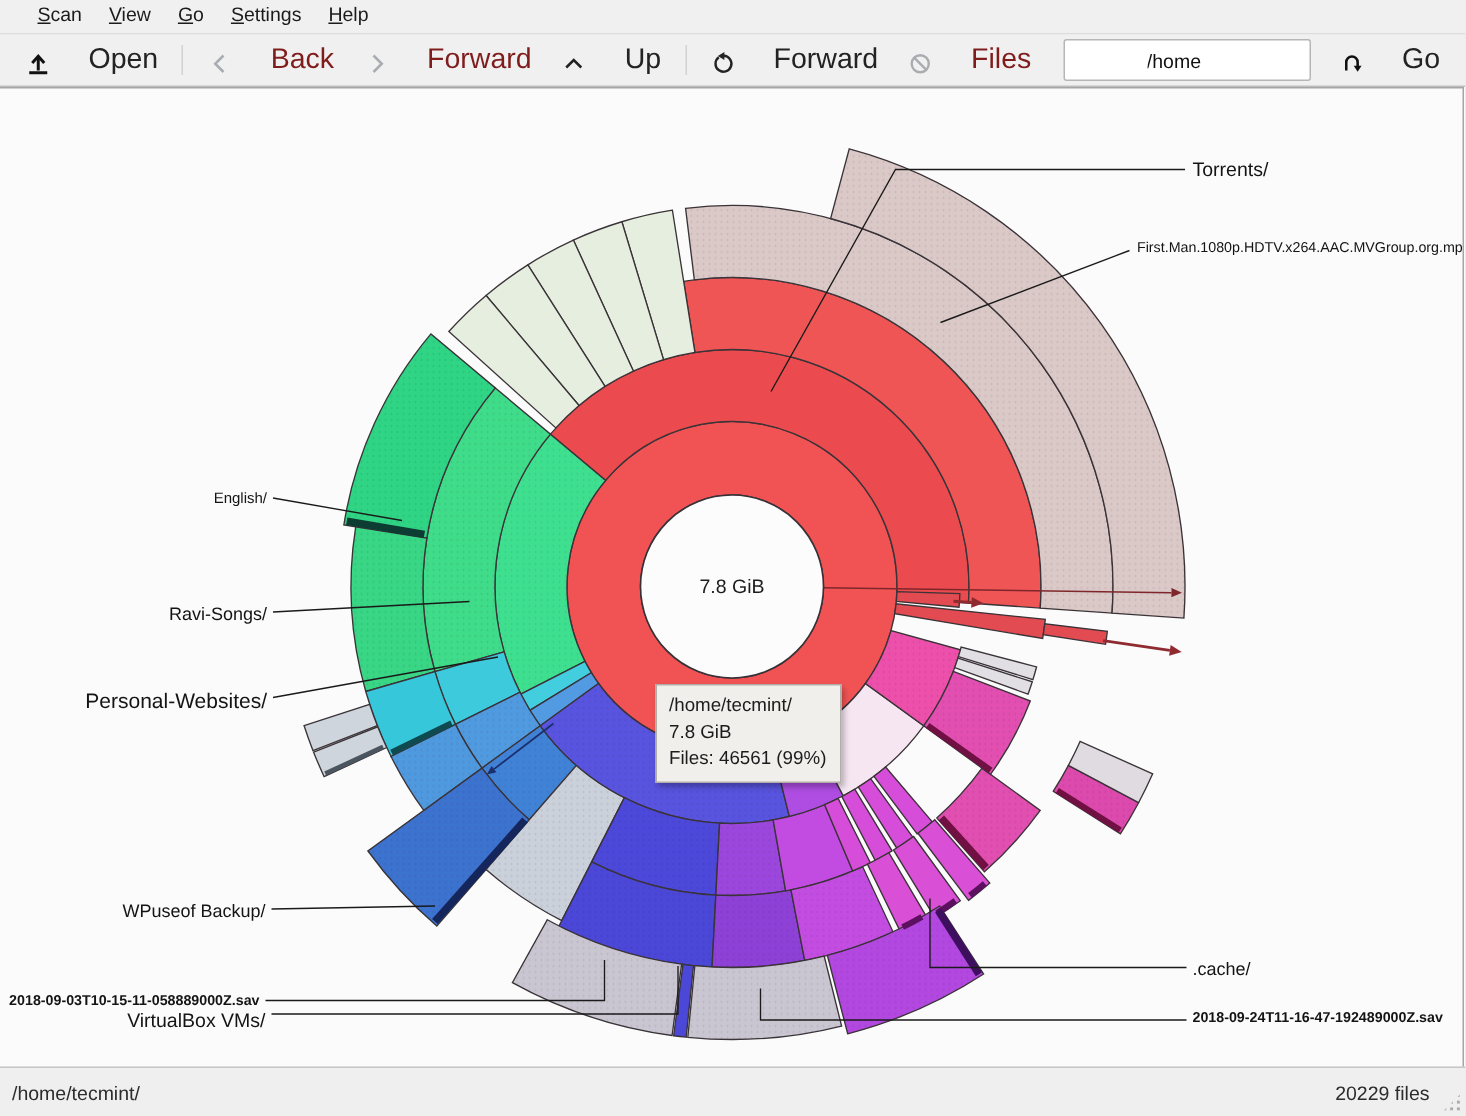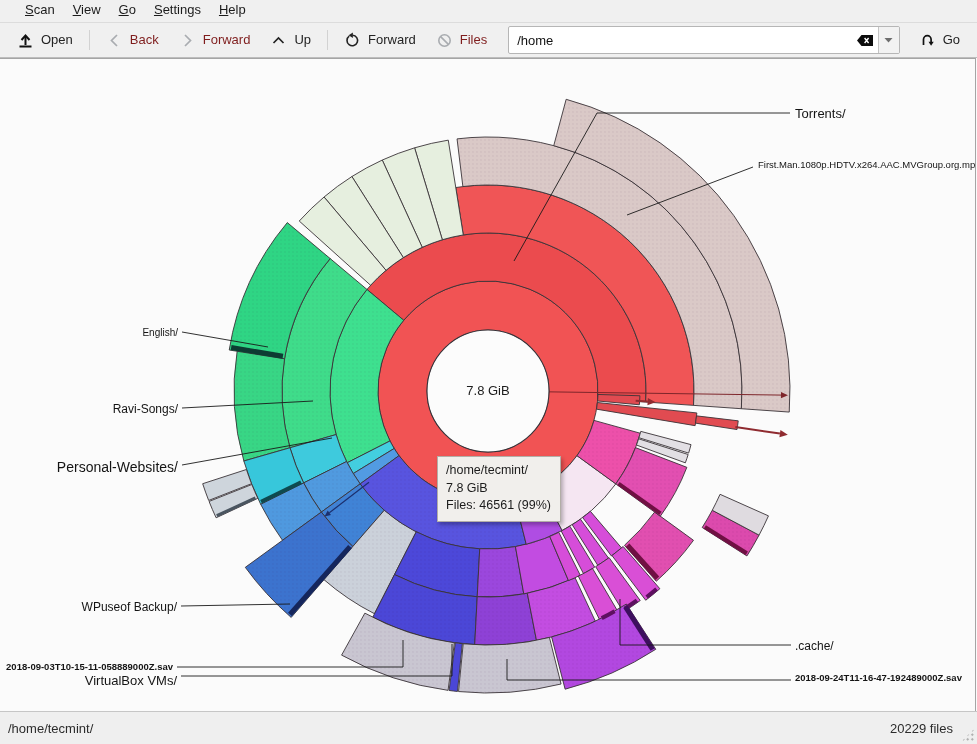--- a/index.html
+++ b/index.html
@@ -7,29 +7,29 @@
        font-family:"Liberation Sans",sans-serif;overflow:hidden;
        -webkit-font-smoothing:antialiased;}
   
   #menubar{position:absolute;top:0;left:0;right:0;height:22px;background:#f0f0f0;
            border-bottom:1px solid #dcdcdc;display:flex;align-items:flex-start;padding-left:16px;}
   .menu-item{font-size:13px;color:#1b1b1b;padding:2px 9px;cursor:default;}
   .menu-item u{text-decoration:underline;}
   
   #toolbar{position:absolute;top:23px;left:0;right:0;height:34px;background:#f0f0f0;
            border-bottom:1px solid #bdbdbd;display:flex;align-items:center;padding:0 8px;gap:2px;}
-  .tb-btn{display:flex;align-items:flex-start;gap:7px;padding:4px 9px;font-size:13px;color:#232323;
+  .tb-btn{display:flex;align-items:flex-end;gap:25px;padding:4px 9px;font-size:19px;color:#232323;
           border-radius:3px;white-space:nowrap;}
   .tb-btn.disabled{color:#7f1d1d;}
   .tb-sep{width:1px;height:20px;background:#d2d2d2;margin:0 5px;}
   .tb-icon{width:17px;height:17px;display:block;}
   #url-box{flex:1;display:flex;align-items:center;height:26px;background:#ffffff;
            border:1px solid #b6b6b6;border-radius:2px;margin:0 8px 0 10px;overflow:hidden;}
   #url-text{flex:1;font-size:13px;color:#111;padding:0 8px;border:none;outline:none;
-            background:transparent;font-family:"Liberation Sans",sans-serif;}
+            background:transparent;font-family:"Liberation Sans",sans-serif;margin-left:47px;}
   #clear-btn{width:26px;height:24px;display:flex;align-items:center;justify-content:center;}
   #combo-btn{width:20px;height:26px;border-left:1px solid #c4c4c4;background:#f2f2f2;
              display:flex;align-items:center;justify-content:center;}
   
   #view{position:absolute;top:58px;left:0;width:975px;height:653px;background:#fbfbfb;
         border:1px solid #a5a5a5;border-left:none;border-right:1px solid #a5a5a5;}
   #chart-svg{position:absolute;top:0;left:0;}
   
   #tooltip{position:absolute;left:437px;top:397px;background:#f1efec;border:1px solid #b2aea7;
            box-shadow:1.5px 2.5px 4px rgba(0,0,0,.28);padding:5px 9px 6px 8px;font-size:12.5px;

